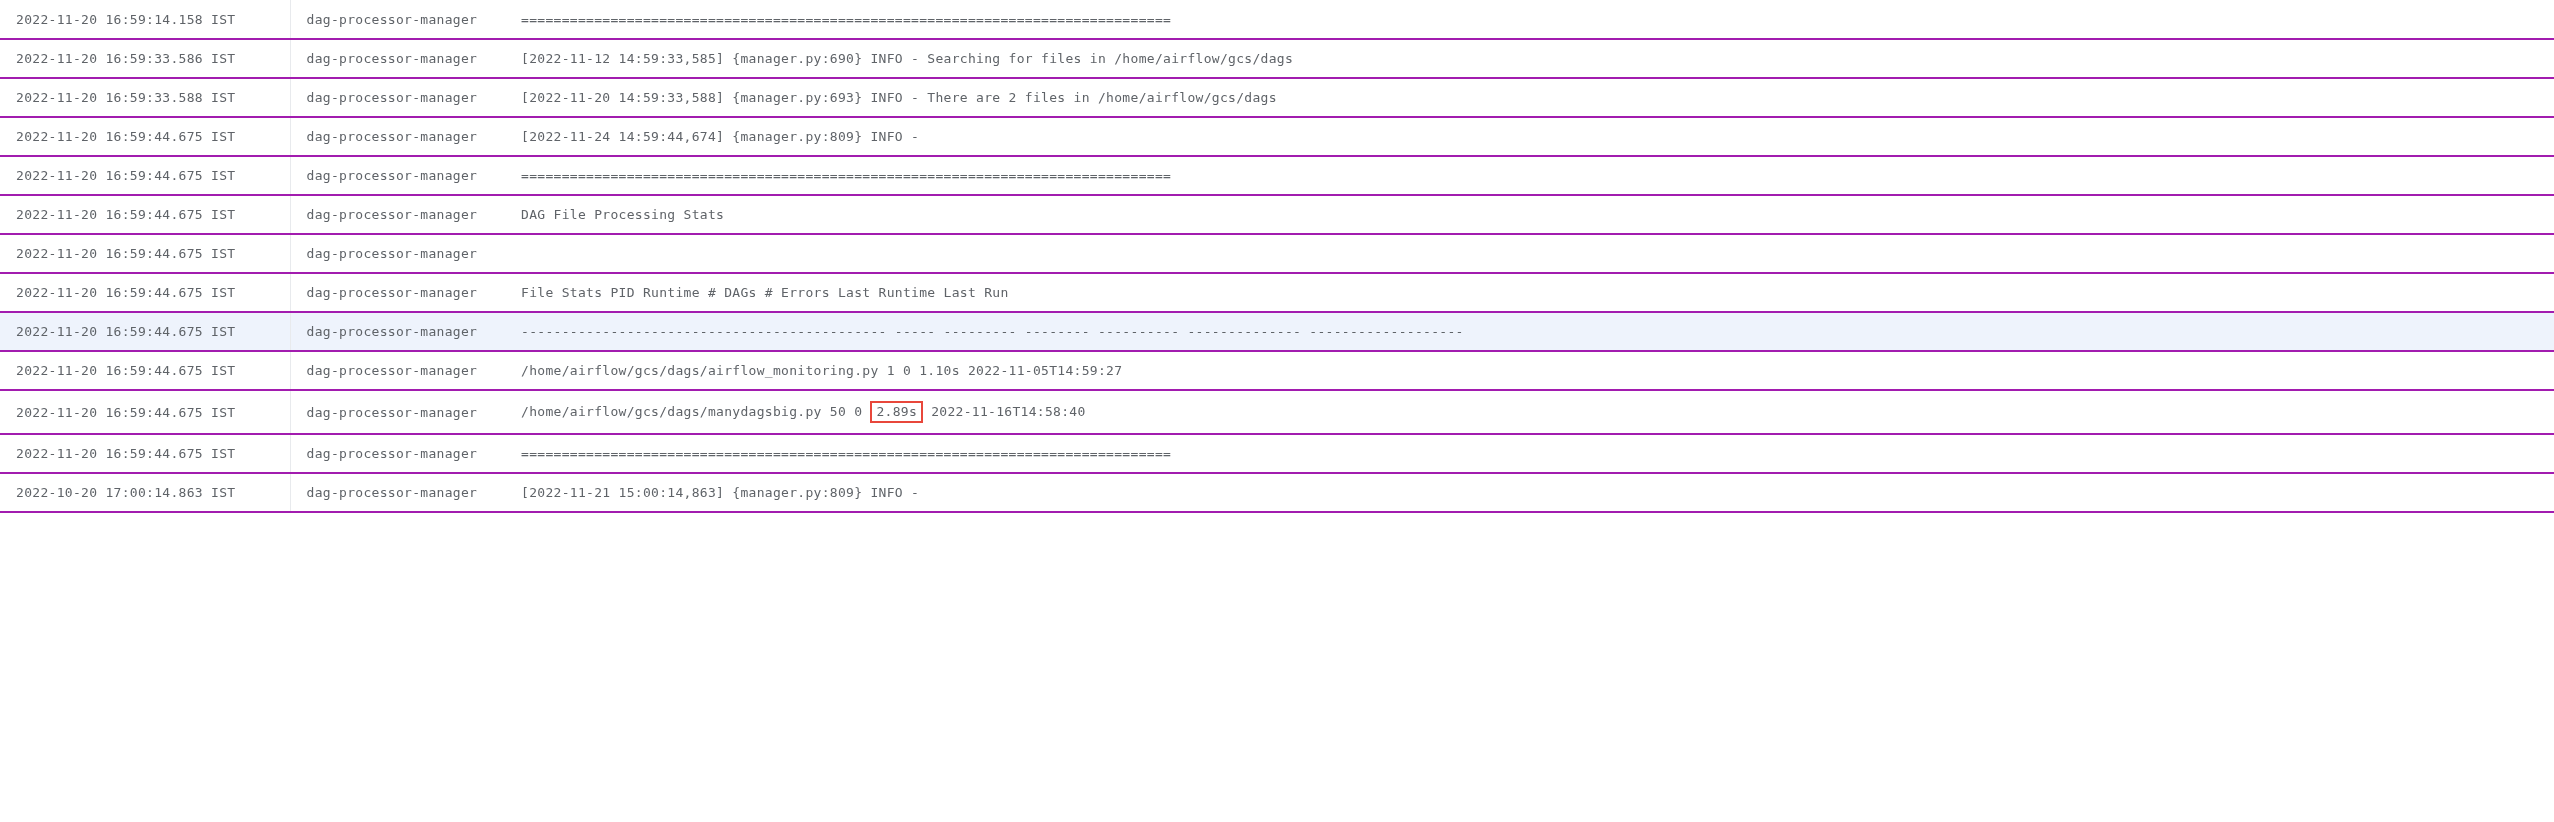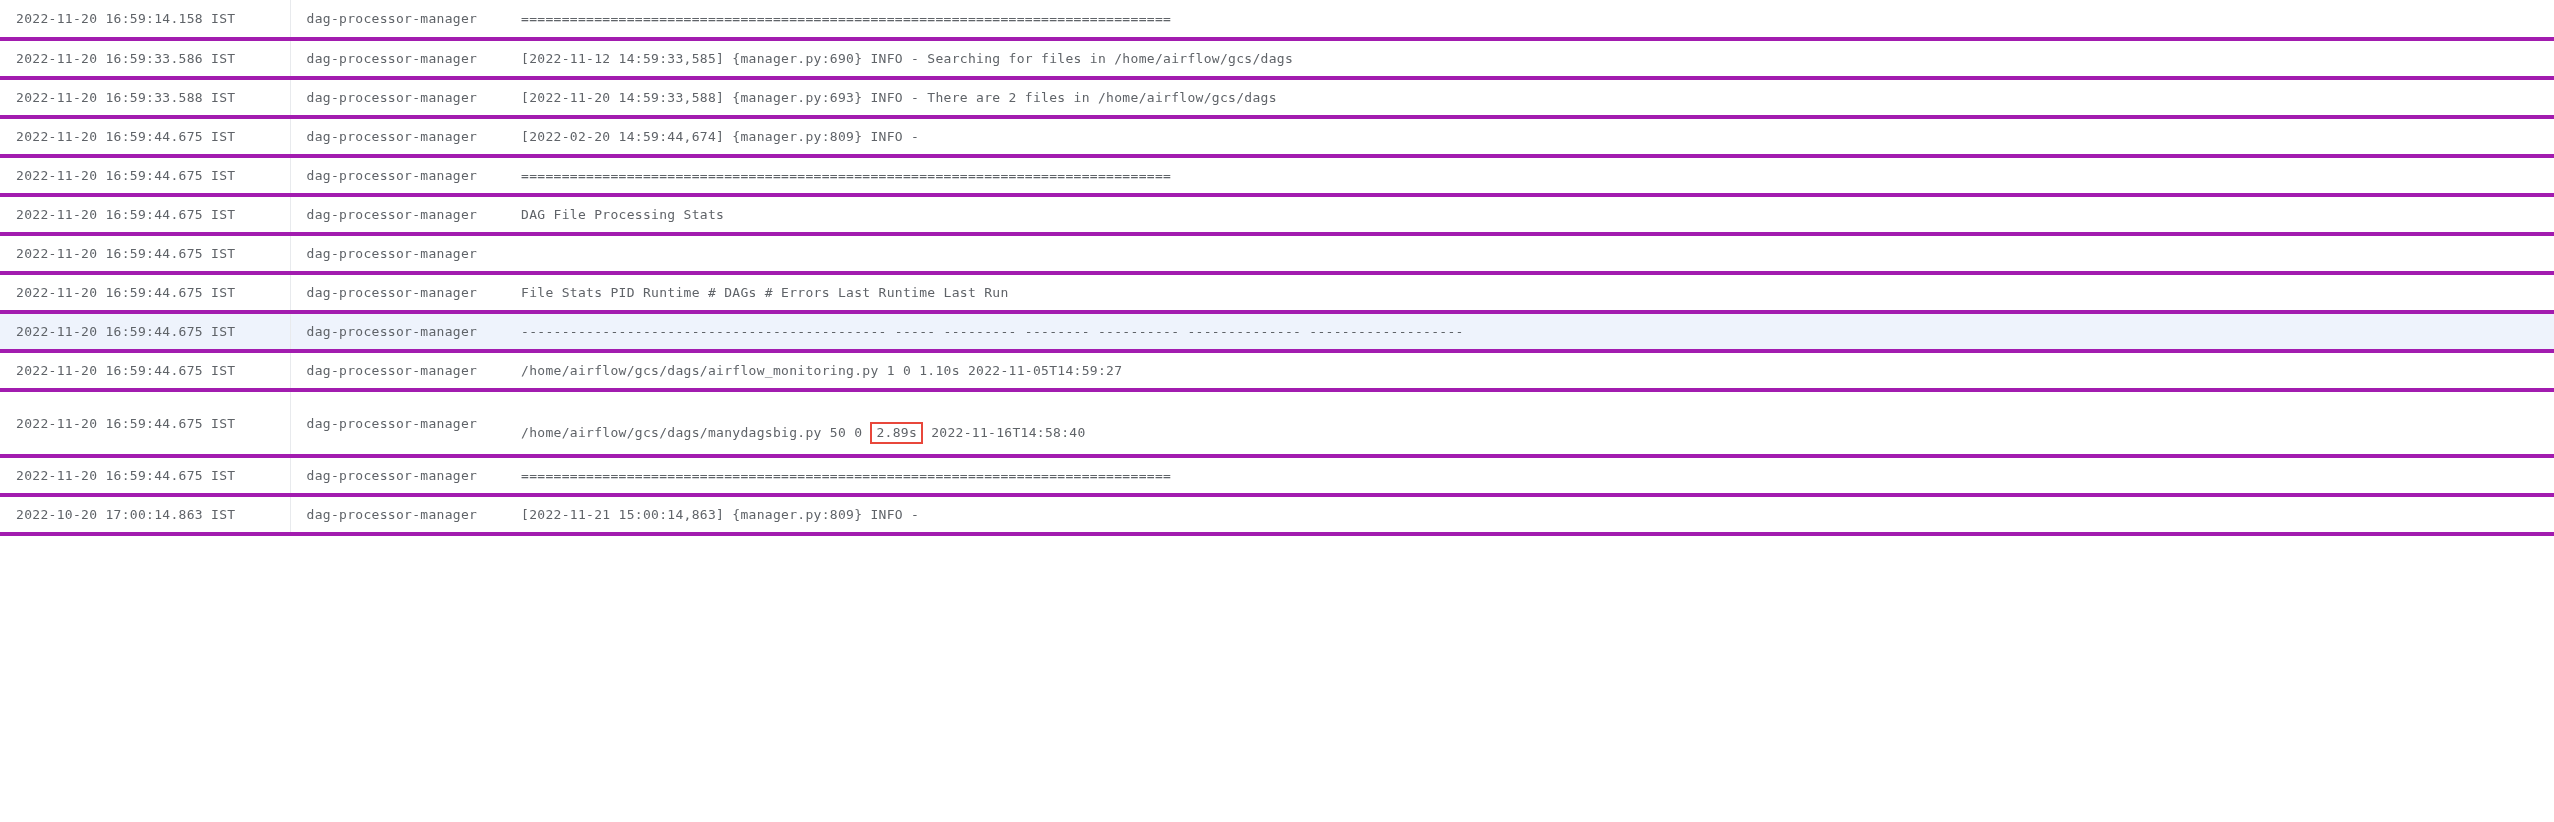--- a/index.html
+++ b/index.html
@@ -11,21 +11,21 @@
       font-family: 'Menlo', 'Monaco', 'Consolas', monospace;
       font-size: 13px;
       background: #ffffff;
       color: #5f6368;
     }
     .log-table {
       width: 100%;
       border-collapse: collapse;
     }
     .log-row {
-      border-bottom: 4px solid #a21caf;
+      border-bottom: 2px solid #a21caf;
       height: 39px;
     }
     .log-row.highlighted {
       background: #eef3fc;
     }
     .log-cell {
       padding: 10px 16px;
       white-space: nowrap;
       vertical-align: middle;
       color: #5f6368;
@@ -41,21 +41,20 @@
       margin-left: 48px;
     }
     .log-cell.message {
       white-space: pre;
     }
     .highlight-box {
       border: 2.5px solid #e8473b;
       padding: 0 4px;
       display: inline-block;
       line-height: 1.4;
-      margin-top: 20px;
     }
   </style>
 </head>
 <body>
 
 <table class="log-table">
   <tbody>
       <tr class="log-row">
         <td class="log-cell timestamp">2022-11-20 16:59:14.158 IST</td>
         <td class="log-cell source">dag-processor-manager</td>
@@ -67,21 +66,21 @@
         <td class="log-cell message">[2022-11-12 14:59:33,585] {manager.py:690} INFO - Searching for files in /home/airflow/gcs/dags</td>
       </tr>
       <tr class="log-row">
         <td class="log-cell timestamp">2022-11-20 16:59:33.588 IST</td>
         <td class="log-cell source">dag-processor-manager</td>
         <td class="log-cell message">[2022-11-20 14:59:33,588] {manager.py:693} INFO - There are 2 files in /home/airflow/gcs/dags</td>
       </tr>
       <tr class="log-row">
         <td class="log-cell timestamp">2022-11-20 16:59:44.675 IST</td>
         <td class="log-cell source">dag-processor-manager</td>
-        <td class="log-cell message">[2022-02-20 14:59:44,674] {manager.py:809} INFO -</td>
+        <td class="log-cell message">[2022-11-24 14:59:44,674] {manager.py:809} INFO -</td>
       </tr>
       <tr class="log-row">
         <td class="log-cell timestamp">2022-11-20 16:59:44.675 IST</td>
         <td class="log-cell source">dag-processor-manager</td>
         <td class="log-cell message">================================================================================</td>
       </tr>
       <tr class="log-row">
         <td class="log-cell timestamp">2022-11-20 16:59:44.675 IST</td>
         <td class="log-cell source">dag-processor-manager</td>
         <td class="log-cell message">DAG File Processing Stats</td>

